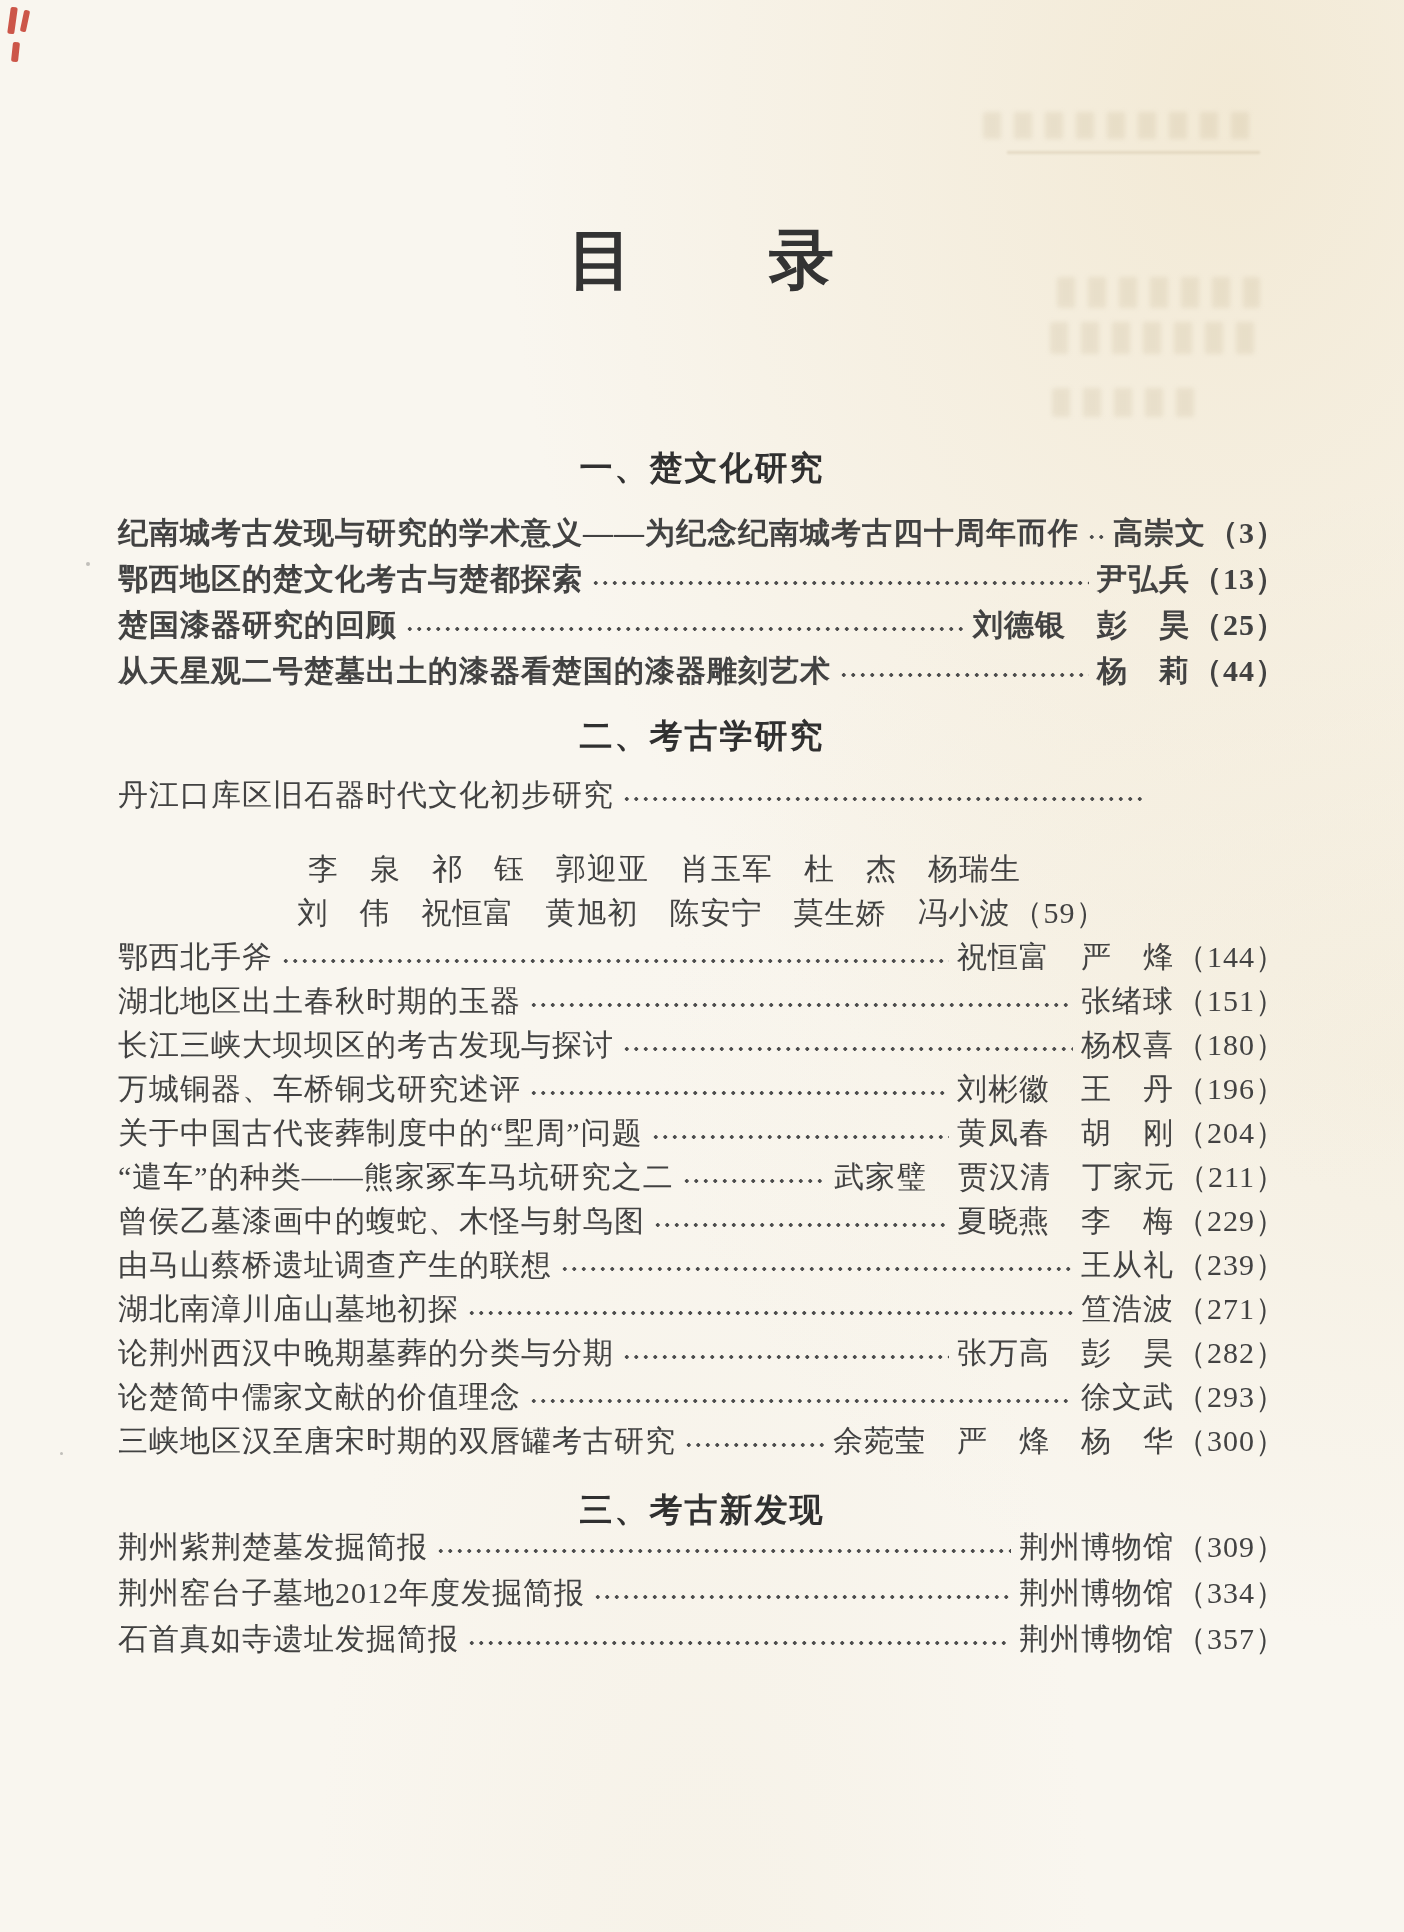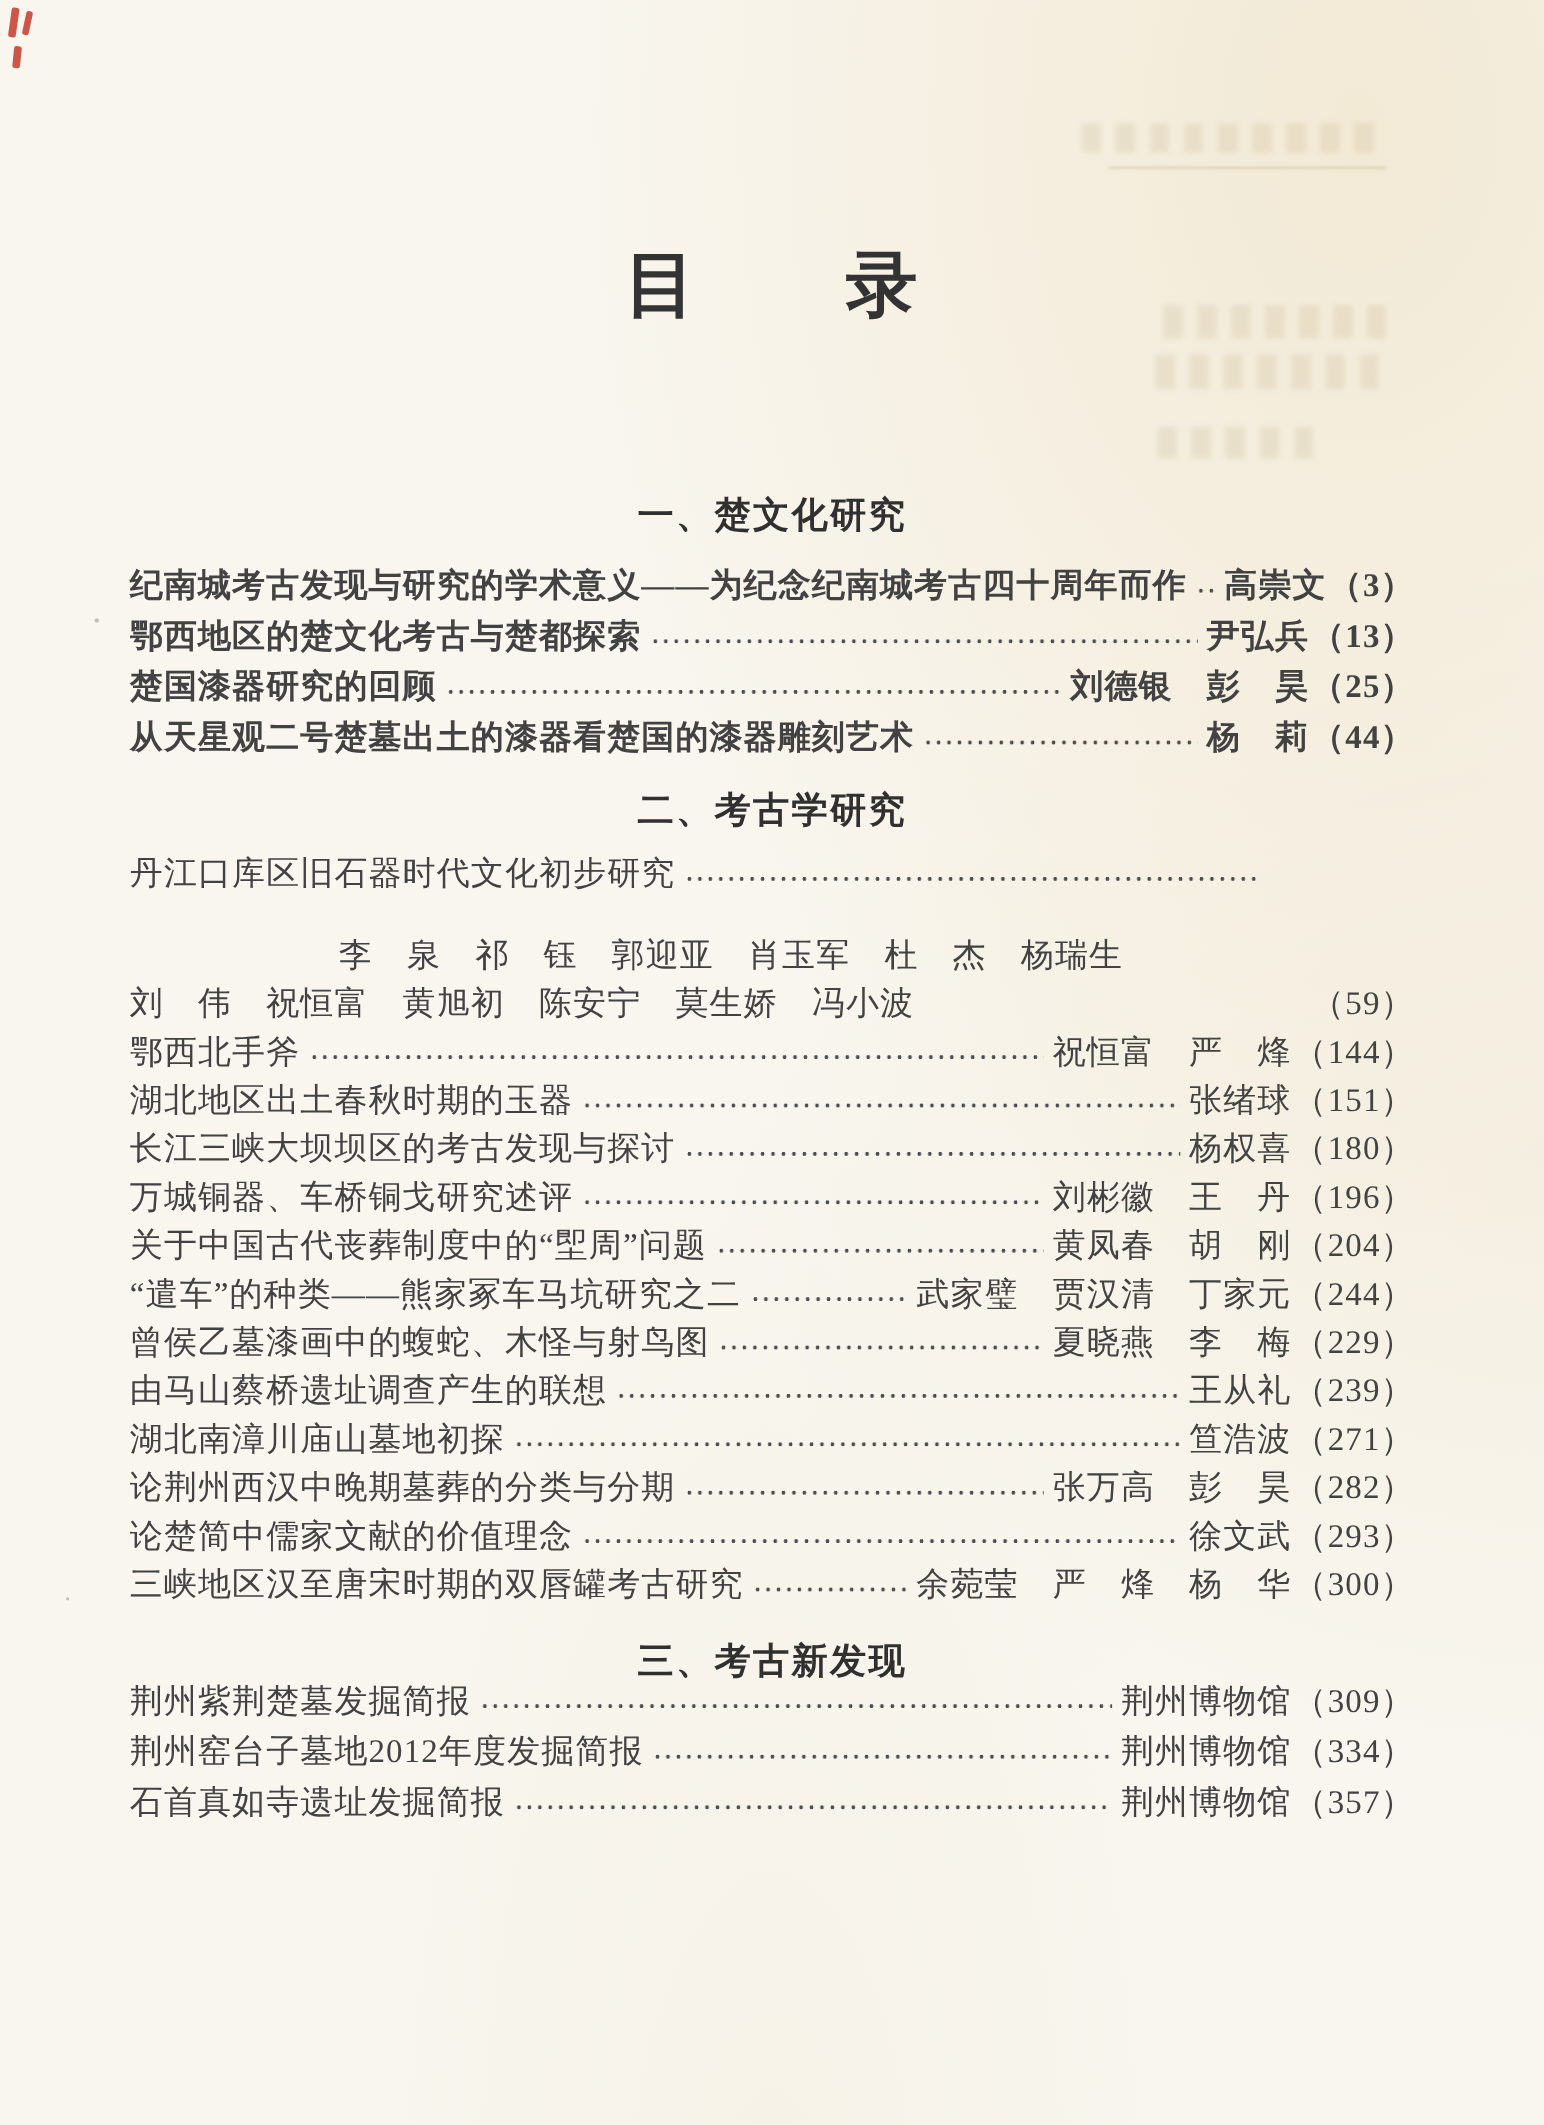--- a/index.html
+++ b/index.html
@@ -49,21 +49,21 @@
     flex:1 1 auto;height:30px;min-width:0;
     margin:0 8px;
     background-image:radial-gradient(circle, #4c4c4c 1.5px, rgba(0,0,0,0) 1.9px);
     background-size:9.5px 9.5px;
     background-repeat:repeat-x;
     background-position:left 70%;
   }
   .a{flex:0 0 auto;letter-spacing:1px;}
   .p{flex:0 0 auto;margin-left:2px;letter-spacing:1px;}
   .authors-cont{padding-left:20px;padding-right:95px;flex-direction:column;}
-  .authors-end{justify-content:space-between;}
+  .authors-end{justify-content:center;}
   
   .ghost{
     position:absolute;
     filter:blur(2.5px);
     opacity:.55;
     border-radius:3px;
     background:repeating-linear-gradient(90deg,
       rgba(184,166,126,.34) 0 18px, rgba(184,166,126,0) 18px 31px);
   }
   .ghost-line{
@@ -176,21 +176,21 @@
       <div class="row">
         <span class="t">关于中国古代丧葬制度中的“堲周”问题</span>
         <span class="leader"></span>
         <span class="a">黄凤春　胡　刚</span>
         <span class="p">（204）</span>
       </div>
       <div class="row">
         <span class="t">“遣车”的种类——熊家冢车马坑研究之二</span>
         <span class="leader"></span>
         <span class="a">武家璧　贾汉清　丁家元</span>
-        <span class="p">（244）</span>
+        <span class="p">（211）</span>
       </div>
       <div class="row">
         <span class="t">曾侯乙墓漆画中的蝮蛇、木怪与射鸟图</span>
         <span class="leader"></span>
         <span class="a">夏晓燕　李　梅</span>
         <span class="p">（229）</span>
       </div>
       <div class="row">
         <span class="t">由马山蔡桥遗址调查产生的联想</span>
         <span class="leader"></span>

